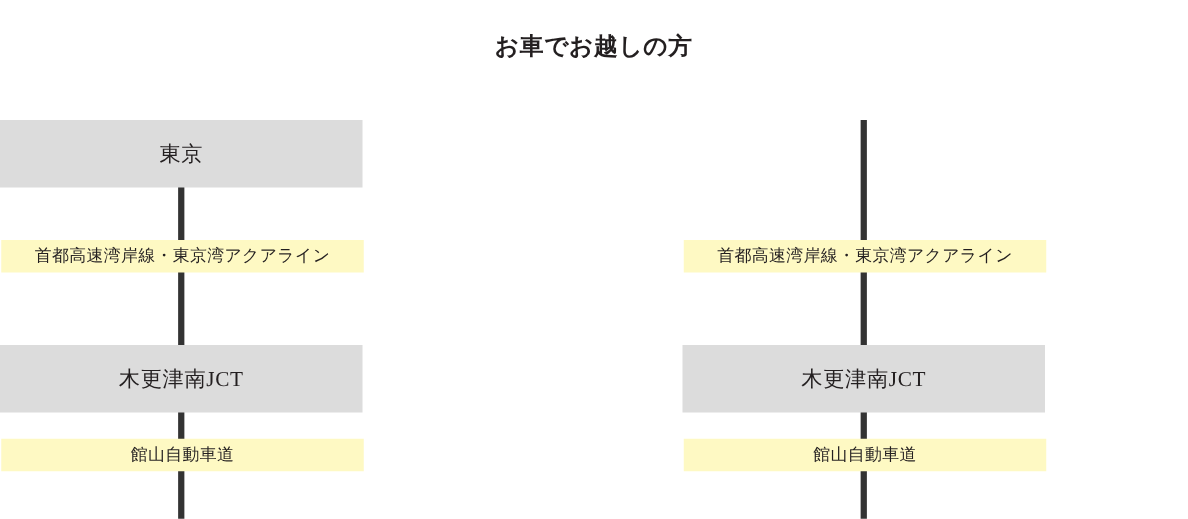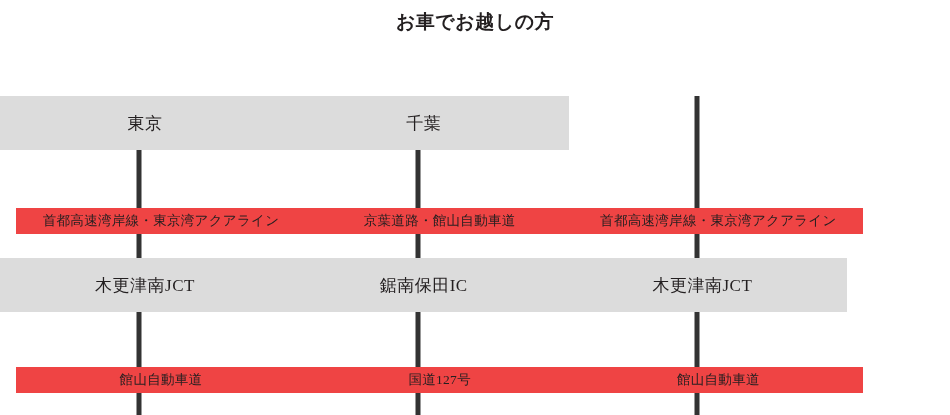--- a/index.html
+++ b/index.html
@@ -10,21 +10,21 @@
     width: 950px;
     height: 415px;
     background: #ffffff;
     font-family: "Liberation Serif", "DejaVu Serif", serif;
     overflow: hidden;
     position: relative;
   }
 
   #page-title {
     position: absolute;
-    top: 8px;
+    top: 24px;
     left: 0;
     width: 950px;
     text-align: center;
     font-size: 19px;
     font-weight: bold;
     color: #231f20;
     letter-spacing: 0.5px;
     line-height: 28px;
   }
 
@@ -64,64 +64,56 @@
     background: #dcdcdc;
     z-index: 2;
     display: flex;
     align-items: center;
     justify-content: center;
     font-size: 17px;
     color: #231f20;
     letter-spacing: 0.5px;
   }
   .route-node.row-1 { top: 0px; }
-  .route-node.row-2 { top: 162px; }
+  .route-node.row-2 { top: 180px; }
 
   .route-link-label {
     position: absolute;
-    left: 16px;
+    left: 1px;
     width: 290px;
     z-index: 2;
     display: flex;
     align-items: center;
     justify-content: center;
     font-size: 13.5px;
     color: #231f20;
     letter-spacing: 0.3px;
-    background: #ef4444;
+    background: #fef9c3;
     height: 26px;
     line-height: 26px;
     white-space: nowrap;
-    margin-top: 16px;
   }
   .route-link-label.link-1 { top: 96px; }
   .route-link-label.link-2 { top: 255px; font-family: Liberation Serif, serif; }
 </style>
 </head>
 <body>
 
 <div id="page-title">お車でお越しの方</div>
 
 <div id="route-diagram">
 
   <div class="route-column">
     <div class="connector-spine"></div>
     <div class="route-node row-1">東京</div>
     <div class="route-link-label link-1">首都高速湾岸線・東京湾アクアライン</div>
     <div class="route-node row-2">木更津南JCT</div>
     <div class="route-link-label link-2">館山自動車道</div>
   </div>
 
-  <div class="route-column">
-    <div class="connector-spine"></div>
-    <div class="route-node row-1">千葉</div>
-    <div class="route-link-label link-1">京葉道路・館山自動車道</div>
-    <div class="route-node row-2">鋸南保田IC</div>
-    <div class="route-link-label link-2">国道127号</div>
-  </div>
 
   <div class="route-column">
     <div class="connector-spine"></div>
     <div class="route-link-label link-1">首都高速湾岸線・東京湾アクアライン</div>
     <div class="route-node row-2">木更津南JCT</div>
     <div class="route-link-label link-2">館山自動車道</div>
   </div>
 
 </div>
 

